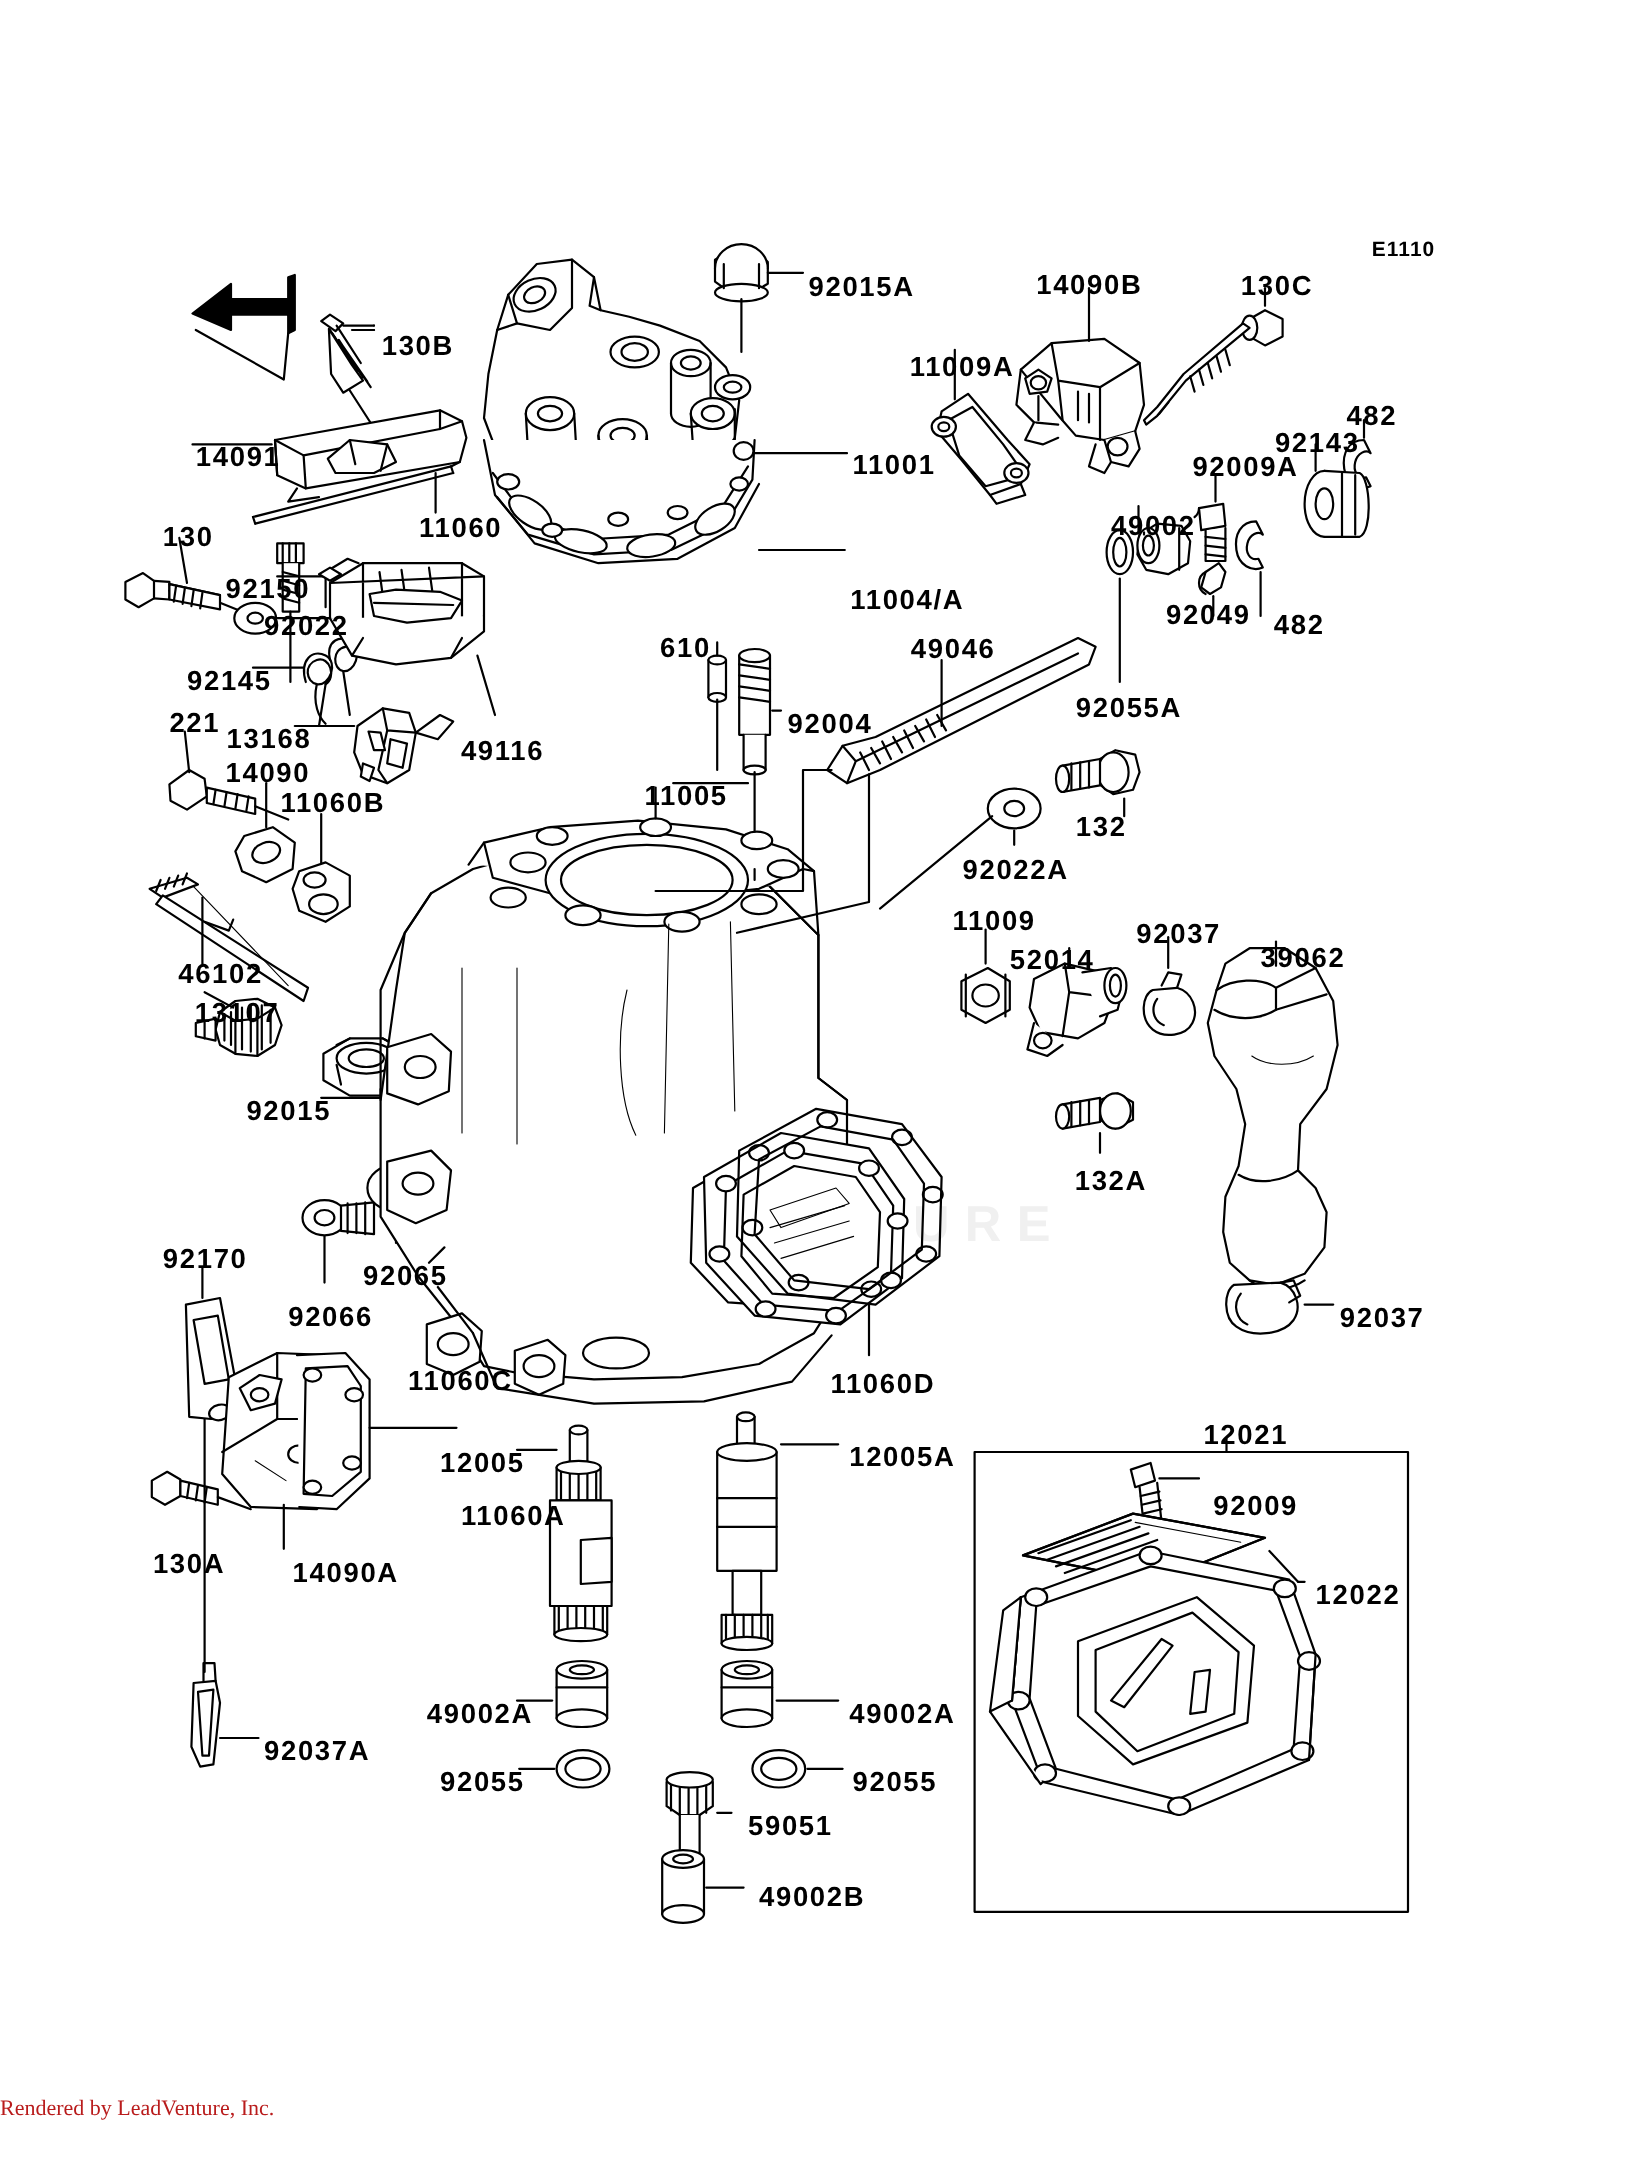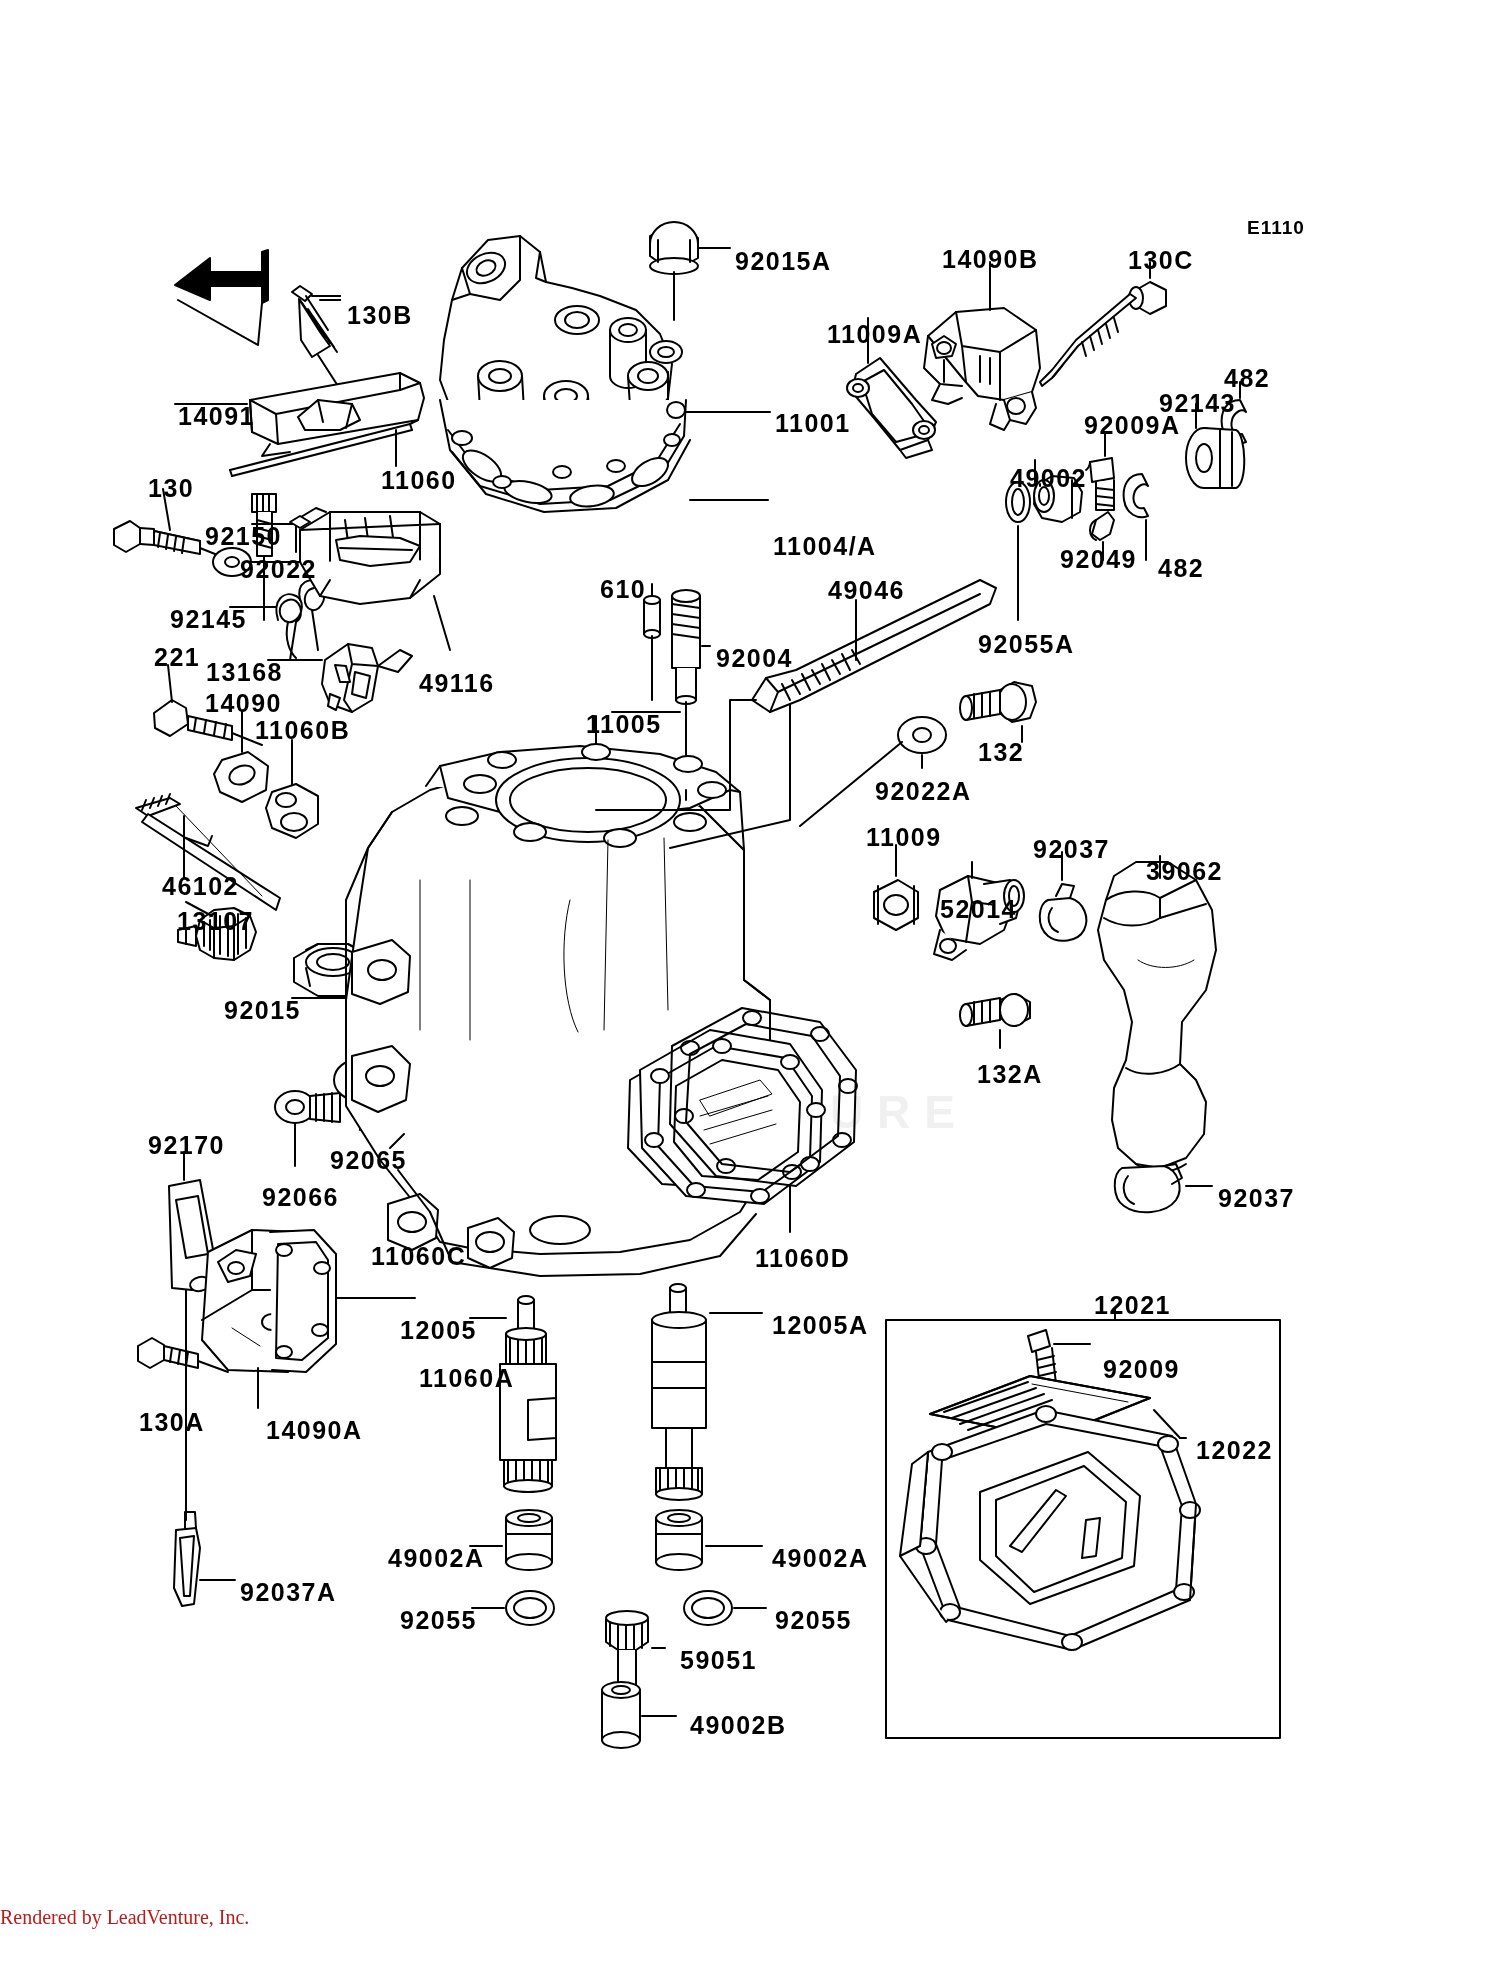--- a/index.html
+++ b/index.html
@@ -725,21 +725,21 @@
     <div class="plabel" style="left:1060px; top:547px;">92049</div>
     <div class="plabel" style="left:773px; top:498px;margin-top:36px;">11004/A</div>
     <div class="plabel" style="left:600px; top:577px;">610</div>
     <div class="plabel" style="left:716px; top:646px;">92004</div>
     <div class="plabel" style="left:828px; top:578px;">49046</div>
     <div class="plabel" style="left:978px; top:632px;">92055A</div>
     <div class="plabel" style="left:586px; top:712px;">11005</div>
     <div class="plabel" style="left:875px; top:779px;">92022A</div>
     <div class="plabel" style="left:978px; top:740px;">132</div>
     <div class="plabel" style="left:866px; top:825px;">11009</div>
-    <div class="plabel" style="left:940px; top:861px;margin-top:36px;">52014</div>
+    <div class="plabel" style="left:918px; top:861px;">52014</div>
     <div class="plabel" style="left:1033px; top:837px;">92037</div>
     <div class="plabel" style="left:1146px; top:859px;">39062</div>
     <div class="plabel" style="left:977px; top:1062px;text-align:center;">132A</div>
     <div class="plabel" style="left:1218px; top:1186px;">92037</div>
     <div class="plabel" style="left:755px; top:1246px;">11060D</div>
     <div class="plabel" style="left:400px; top:1318px;">12005</div>
     <div class="plabel" style="left:772px; top:1313px;">12005A</div>
     <div class="plabel" style="left:1094px; top:1293px;">12021</div>
     <div class="plabel" style="left:1103px; top:1357px;">92009</div>
     <div class="plabel" style="left:1196px; top:1438px;">12022</div>

